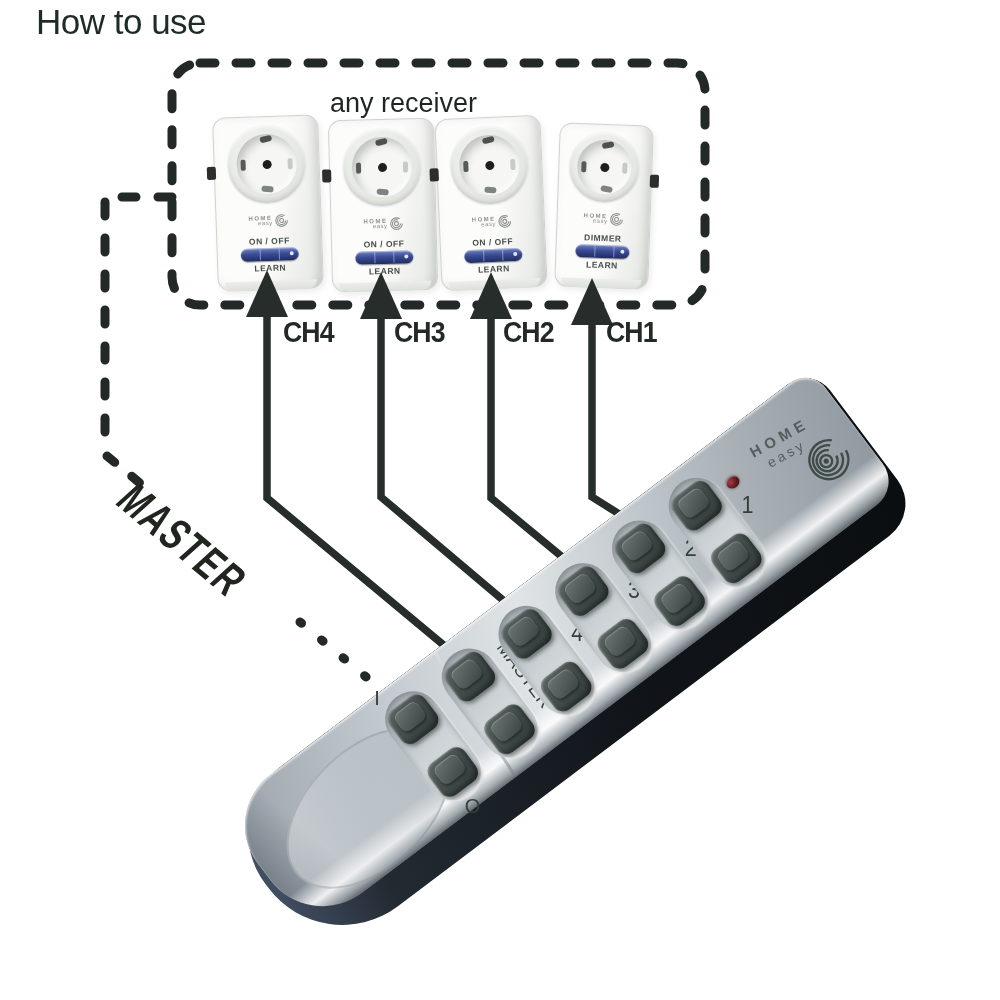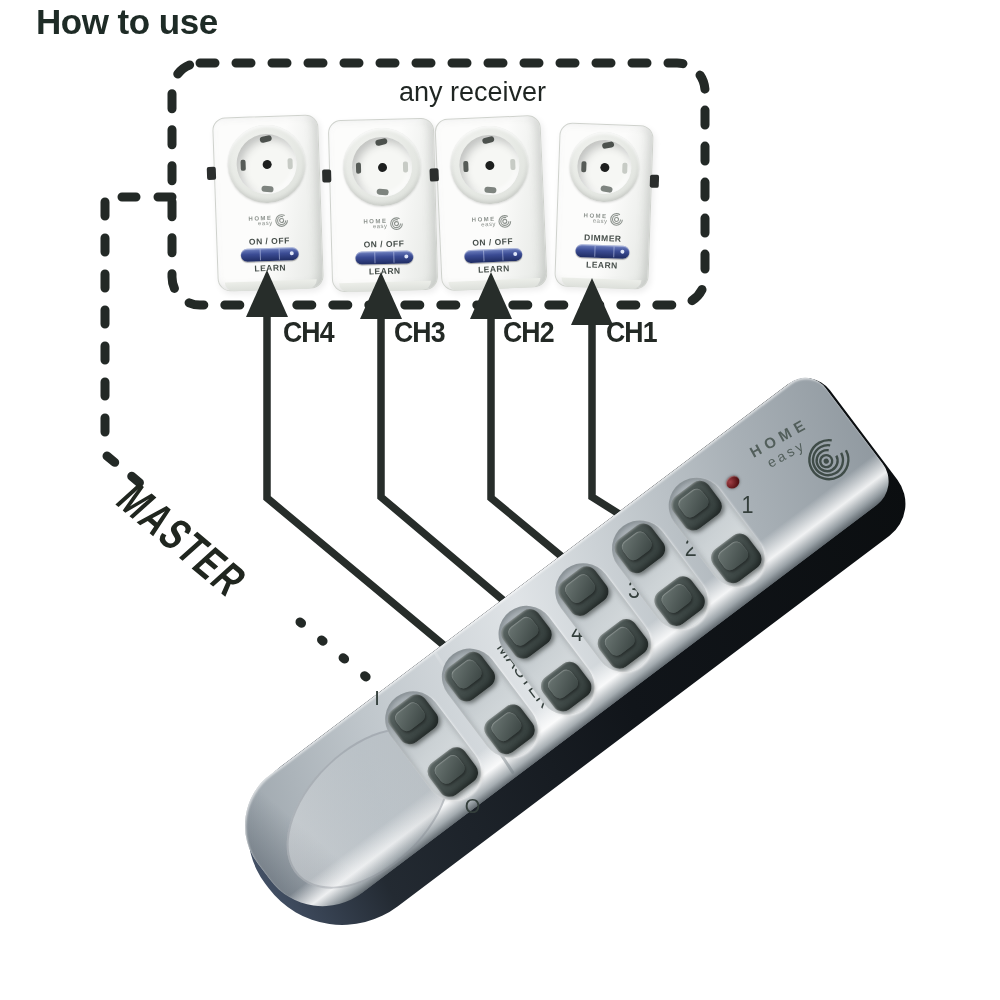--- a/index.html
+++ b/index.html
@@ -1,22 +1,22 @@
 <!DOCTYPE html>
 <html><head>
 <meta charset="utf-8">
 <style>
   html,body{margin:0;padding:0;background:#fff;}
   #stage{position:relative;width:1000px;height:1000px;background:#fff;overflow:hidden;
          font-family:"Liberation Sans","DejaVu Sans",sans-serif;color:#232926;}
   .abs{position:absolute;}
 
   
-  #title{left:36px;top:2px;font-size:35px;font-weight:700;letter-spacing:-.5px;color:#1e2b26;}
-  #box-label{left:330px;top:77px;width:216px;text-align:right;font-size:27px;color:#1f2522;}
+  #title{left:36px;top:2px;font-size:35px;font-weight:400;letter-spacing:-.5px;color:#1e2b26;}
+  #box-label{left:330px;top:88px;width:216px;text-align:left;font-size:27px;color:#1f2522;}
   .ch-label{top:316px;font-size:29px;font-weight:700;letter-spacing:-1px;color:#232925;
             transform:scaleX(.92);transform-origin:left top;}
   #master-text{left:146px;top:474px;font-size:46px;font-weight:700;letter-spacing:3px;color:#20261f;
                transform:rotate(40deg) skewX(-8deg) scaleX(.70);transform-origin:left top;white-space:nowrap;}
 
   
   .receiver{background:linear-gradient(100deg,#fcfcfb 55%,#e9ebe8 90%,#dfe2de);
             border:1px solid #cfd2cd;border-radius:13px;
             box-shadow:inset -4px -2px 8px rgba(120,125,120,.25), inset 2px 2px 4px rgba(255,255,255,.9), 2px 3px 6px rgba(0,0,0,.08);}
   .receiver .pin{position:absolute;width:9px;height:13px;background:#2b2e2d;border-radius:2px;top:48px;}

